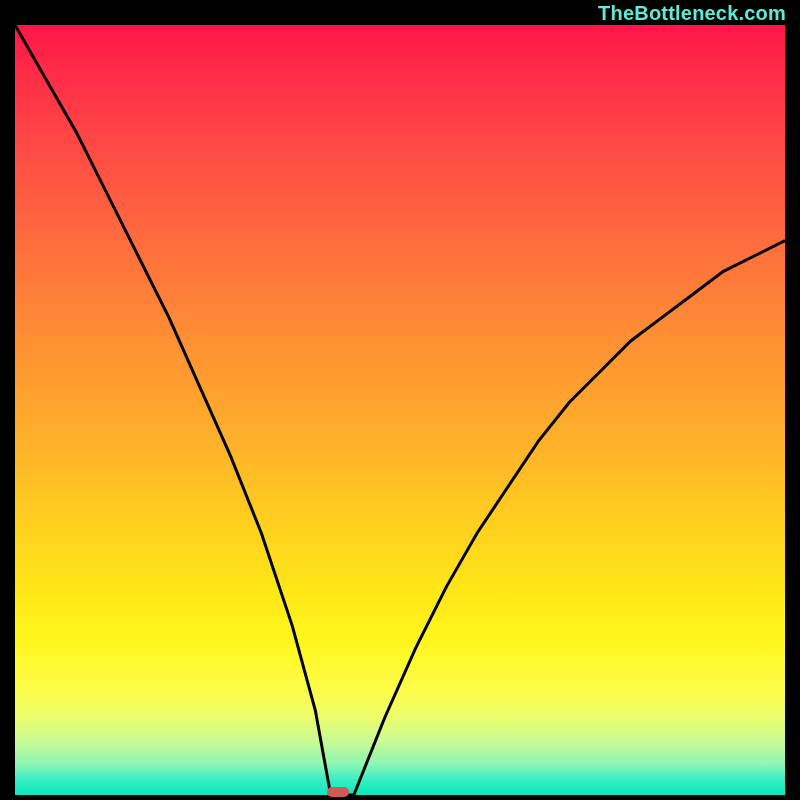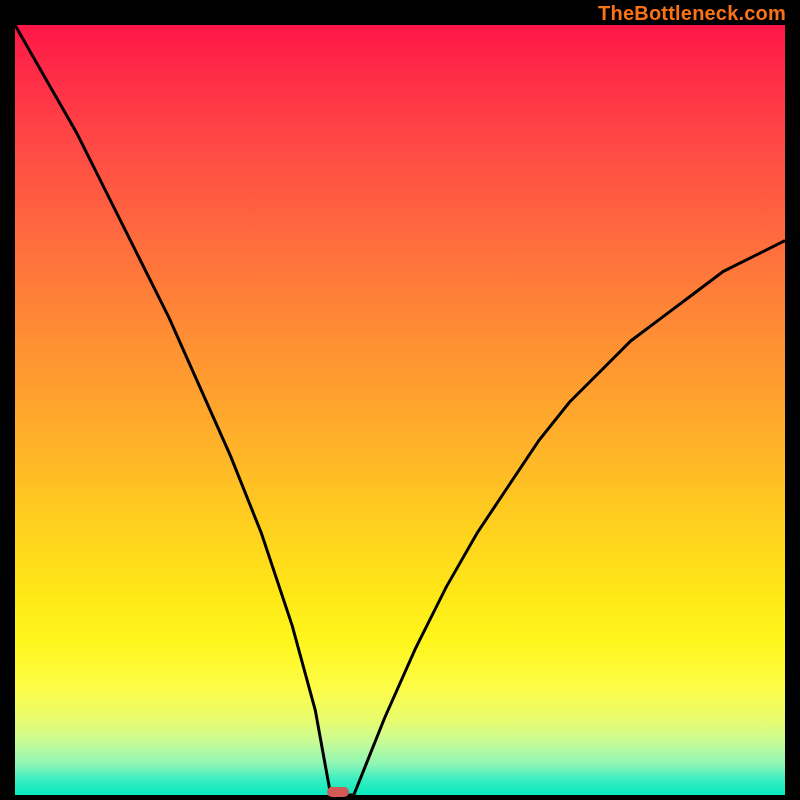--- a/index.html
+++ b/index.html
@@ -57,21 +57,21 @@
     height: 10px;
     border-radius: 5px;
     
   }
   .watermark {
     position: absolute;
     top: 2px;
     right: 14px;
     font-size: 20px;
     font-weight: 600;
-    color: #f97316;
+    color: #5eead4;
     letter-spacing: 0.2px;
   }
 </style>
 </head>
 <body>
 
 <div class="watermark">TheBottleneck.com</div>
 
 <div class="frame">
   <div class="gradient"></div>

